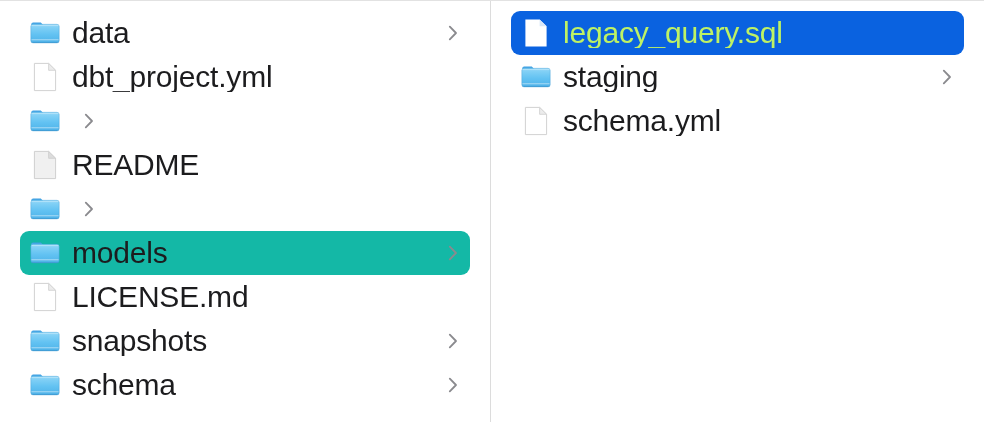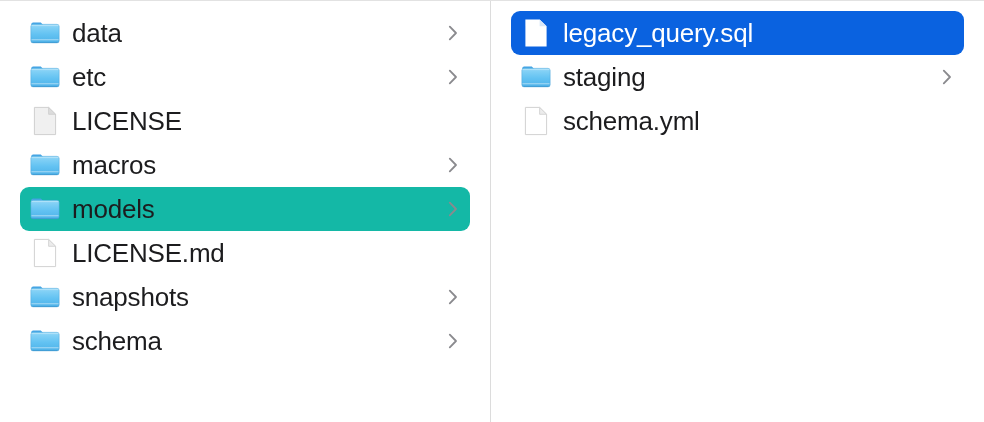--- a/index.html
+++ b/index.html
@@ -63,29 +63,29 @@
     height: 30px;
     margin-right: 12px;
     display: flex;
     align-items: center;
     justify-content: center;
   }
   .icon-wrap svg { display: block; }
 
   .row-label {
     flex: 1 1 auto;
-    font-size: 26px;
+    font-size: 30px;
     line-height: 30px;
     letter-spacing: -0.2px;
     color: #1c1c1e;
     white-space: nowrap;
     overflow: hidden;
     text-overflow: ellipsis;
   }
-  .row.selected-blue .row-label { color: #ffffff; }
+  .row.selected-blue .row-label { color: #bef264; }
 
   .chevron {
     flex: 0 0 auto;
     width: 18px;
     height: 22px;
     margin-left: 8px;
     display: flex;
     align-items: center;
     justify-content: center;
   }
@@ -121,84 +121,96 @@
         </span>
         <span class="row-label">data</span>
         <span class="chevron">
           <svg width="10" height="16" viewBox="0 0 10 16">
             <path d="M1.8 1.6L8 8l-6.2 6.4" fill="none" stroke="#8a8a8e" stroke-width="1.8" stroke-linecap="round" stroke-linejoin="round"></path>
           </svg>
         </span>
       </div>
       <div class="row">
         <span class="icon-wrap">
-          <svg width="30" height="26" viewBox="0 0 30 26">
-            <defs>
-              <linearGradient id="fTab" x1="0" y1="0" x2="0" y2="1">
-                <stop offset="0" stop-color="#3f9fe0"></stop>
-                <stop offset="1" stop-color="#57b7ee"></stop>
-              </linearGradient>
-              <linearGradient id="fBody" x1="0" y1="0" x2="0" y2="1">
-                <stop offset="0" stop-color="#8fd6f7"></stop>
-                <stop offset="0.55" stop-color="#62c2f2"></stop>
-                <stop offset="0.92" stop-color="#52b5ea"></stop>
-                <stop offset="1" stop-color="#3f9ad2"></stop>
-              </linearGradient>
-            </defs>
-            <path d="M1.2 4.6a2 2 0 0 1 2-2h7.6l2.6 2.6H1.2z" fill="url(#fTab)"></path>
-            <rect x="0.8" y="4.3" width="28.4" height="18.6" rx="2.2" fill="url(#fBody)"></rect>
-            <rect x="0.8" y="4.3" width="28.4" height="18.6" rx="2.2" fill="none" stroke="#3f9ad2" stroke-width="0.7" opacity="0.55"></rect>
-            <rect x="1.4" y="19.2" width="27.2" height="1.1" fill="#ffffff" opacity="0.45"></rect>
-            <rect x="1.4" y="5.1" width="27.2" height="1.0" fill="#ffffff" opacity="0.35"></rect>
-          </svg>
-        </span>
-        <span class="row-label">etc</span>
+          <svg width="24" height="30" viewBox="0 0 24 30">
+            <path d="M1.4 1.4h14.2L22.6 8.3v20.3H1.4z" fill="#ffffff" stroke="#d2d2d2" stroke-width="1" stroke-linejoin="round"></path>
+            <path d="M15.6 1.4L22.6 8.3h-7z" fill="#ececec" stroke="#d2d2d2" stroke-width="0.9" stroke-linejoin="round"></path>
+          </svg>
+        </span>
+        <span class="row-label">dbt_project.yml</span>
+        <span class="chevron hidden">
+          <svg width="10" height="16" viewBox="0 0 10 16">
+            <path d="M1.8 1.6L8 8l-6.2 6.4" fill="none" stroke="#8a8a8e" stroke-width="1.8" stroke-linecap="round" stroke-linejoin="round"></path>
+          </svg>
+        </span>
+      </div>
+      <div class="row">
+        <span class="icon-wrap">
+          <svg width="30" height="26" viewBox="0 0 30 26">
+            <defs>
+              <linearGradient id="fTab" x1="0" y1="0" x2="0" y2="1">
+                <stop offset="0" stop-color="#3f9fe0"></stop>
+                <stop offset="1" stop-color="#57b7ee"></stop>
+              </linearGradient>
+              <linearGradient id="fBody" x1="0" y1="0" x2="0" y2="1">
+                <stop offset="0" stop-color="#8fd6f7"></stop>
+                <stop offset="0.55" stop-color="#62c2f2"></stop>
+                <stop offset="0.92" stop-color="#52b5ea"></stop>
+                <stop offset="1" stop-color="#3f9ad2"></stop>
+              </linearGradient>
+            </defs>
+            <path d="M1.2 4.6a2 2 0 0 1 2-2h7.6l2.6 2.6H1.2z" fill="url(#fTab)"></path>
+            <rect x="0.8" y="4.3" width="28.4" height="18.6" rx="2.2" fill="url(#fBody)"></rect>
+            <rect x="0.8" y="4.3" width="28.4" height="18.6" rx="2.2" fill="none" stroke="#3f9ad2" stroke-width="0.7" opacity="0.55"></rect>
+            <rect x="1.4" y="19.2" width="27.2" height="1.1" fill="#ffffff" opacity="0.45"></rect>
+            <rect x="1.4" y="5.1" width="27.2" height="1.0" fill="#ffffff" opacity="0.35"></rect>
+          </svg>
+        </span>
         <span class="chevron">
           <svg width="10" height="16" viewBox="0 0 10 16">
             <path d="M1.8 1.6L8 8l-6.2 6.4" fill="none" stroke="#8a8a8e" stroke-width="1.8" stroke-linecap="round" stroke-linejoin="round"></path>
           </svg>
         </span>
       </div>
       <div class="row">
         <span class="icon-wrap">
           <svg width="24" height="30" viewBox="0 0 24 30">
             <path d="M1.4 1.4h14.2L22.6 8.3v20.3H1.4z" fill="#f0f0f0" stroke="#cfcfcf" stroke-width="1" stroke-linejoin="round"></path>
             <path d="M15.6 1.4L22.6 8.3h-7z" fill="#dcdcdc" stroke="#cfcfcf" stroke-width="0.9" stroke-linejoin="round"></path>
           </svg>
         </span>
-        <span class="row-label">LICENSE</span>
-        <span class="chevron hidden">
-          <svg width="10" height="16" viewBox="0 0 10 16">
-            <path d="M1.8 1.6L8 8l-6.2 6.4" fill="none" stroke="#8a8a8e" stroke-width="1.8" stroke-linecap="round" stroke-linejoin="round"></path>
-          </svg>
-        </span>
-      </div>
-      <div class="row">
-        <span class="icon-wrap">
-          <svg width="30" height="26" viewBox="0 0 30 26">
-            <defs>
-              <linearGradient id="fTab" x1="0" y1="0" x2="0" y2="1">
-                <stop offset="0" stop-color="#3f9fe0"></stop>
-                <stop offset="1" stop-color="#57b7ee"></stop>
-              </linearGradient>
-              <linearGradient id="fBody" x1="0" y1="0" x2="0" y2="1">
-                <stop offset="0" stop-color="#8fd6f7"></stop>
-                <stop offset="0.55" stop-color="#62c2f2"></stop>
-                <stop offset="0.92" stop-color="#52b5ea"></stop>
-                <stop offset="1" stop-color="#3f9ad2"></stop>
-              </linearGradient>
-            </defs>
-            <path d="M1.2 4.6a2 2 0 0 1 2-2h7.6l2.6 2.6H1.2z" fill="url(#fTab)"></path>
-            <rect x="0.8" y="4.3" width="28.4" height="18.6" rx="2.2" fill="url(#fBody)"></rect>
-            <rect x="0.8" y="4.3" width="28.4" height="18.6" rx="2.2" fill="none" stroke="#3f9ad2" stroke-width="0.7" opacity="0.55"></rect>
-            <rect x="1.4" y="19.2" width="27.2" height="1.1" fill="#ffffff" opacity="0.45"></rect>
-            <rect x="1.4" y="5.1" width="27.2" height="1.0" fill="#ffffff" opacity="0.35"></rect>
-          </svg>
-        </span>
-        <span class="row-label">macros</span>
+        <span class="row-label">README</span>
+        <span class="chevron hidden">
+          <svg width="10" height="16" viewBox="0 0 10 16">
+            <path d="M1.8 1.6L8 8l-6.2 6.4" fill="none" stroke="#8a8a8e" stroke-width="1.8" stroke-linecap="round" stroke-linejoin="round"></path>
+          </svg>
+        </span>
+      </div>
+      <div class="row">
+        <span class="icon-wrap">
+          <svg width="30" height="26" viewBox="0 0 30 26">
+            <defs>
+              <linearGradient id="fTab" x1="0" y1="0" x2="0" y2="1">
+                <stop offset="0" stop-color="#3f9fe0"></stop>
+                <stop offset="1" stop-color="#57b7ee"></stop>
+              </linearGradient>
+              <linearGradient id="fBody" x1="0" y1="0" x2="0" y2="1">
+                <stop offset="0" stop-color="#8fd6f7"></stop>
+                <stop offset="0.55" stop-color="#62c2f2"></stop>
+                <stop offset="0.92" stop-color="#52b5ea"></stop>
+                <stop offset="1" stop-color="#3f9ad2"></stop>
+              </linearGradient>
+            </defs>
+            <path d="M1.2 4.6a2 2 0 0 1 2-2h7.6l2.6 2.6H1.2z" fill="url(#fTab)"></path>
+            <rect x="0.8" y="4.3" width="28.4" height="18.6" rx="2.2" fill="url(#fBody)"></rect>
+            <rect x="0.8" y="4.3" width="28.4" height="18.6" rx="2.2" fill="none" stroke="#3f9ad2" stroke-width="0.7" opacity="0.55"></rect>
+            <rect x="1.4" y="19.2" width="27.2" height="1.1" fill="#ffffff" opacity="0.45"></rect>
+            <rect x="1.4" y="5.1" width="27.2" height="1.0" fill="#ffffff" opacity="0.35"></rect>
+          </svg>
+        </span>
         <span class="chevron">
           <svg width="10" height="16" viewBox="0 0 10 16">
             <path d="M1.8 1.6L8 8l-6.2 6.4" fill="none" stroke="#8a8a8e" stroke-width="1.8" stroke-linecap="round" stroke-linejoin="round"></path>
           </svg>
         </span>
       </div>
       <div class="row selected-gray">
         <span class="icon-wrap">
           <svg width="30" height="26" viewBox="0 0 30 26">
             <defs>

